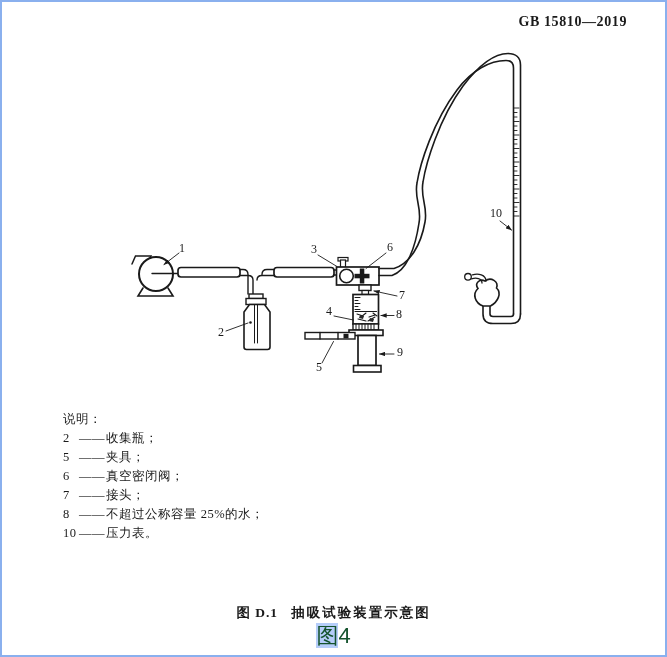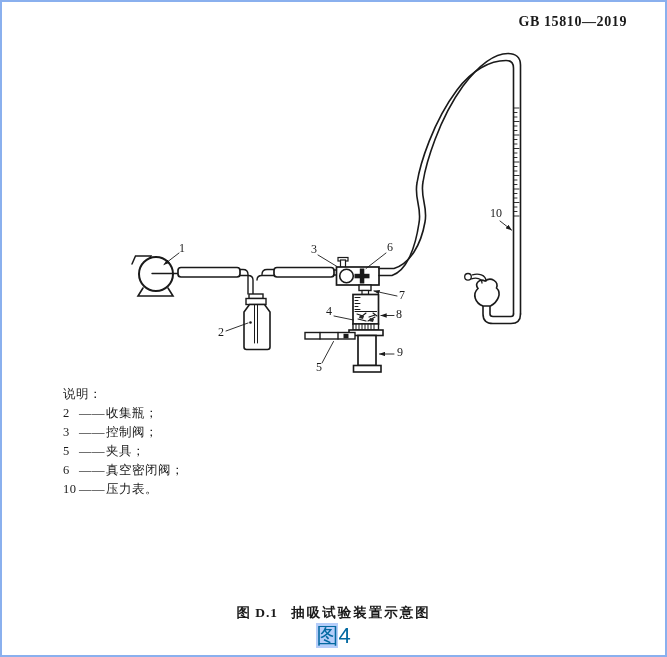--- a/index.html
+++ b/index.html
@@ -11,34 +11,34 @@
   .std-code{
     position:absolute;top:12px;right:38px;
     font-weight:bold;font-size:14px;letter-spacing:.6px;
   }
   svg.diagram{position:absolute;left:0;top:0;}
   svg.diagram .plabel{
     font-family:"Liberation Serif","DejaVu Serif",serif;
     font-size:12px;fill:#1a1a1a;text-anchor:middle;
   }
   .legend{
-    position:absolute;left:61px;top:383px;
+    position:absolute;left:61px;top:408px;
     font-size:12.5px;line-height:19px;letter-spacing:.5px;
   }
   .legend .no{display:inline-block;min-width:16px;}
   .legend .dash{margin-right:1px;}
   .caption{
     position:absolute;left:0;top:602px;width:100%;text-align:center;
     font-weight:bold;font-size:13.5px;
   }
   .caption .prefix{margin-right:13px;letter-spacing:1px;}
   .caption .title{letter-spacing:2px;}
   .figtag{
     position:absolute;left:0;top:619px;width:100%;text-align:center;
-    font-size:22px;color:#0369a1;
+    font-size:22px;color:#14532d;
     font-family:"Liberation Sans","DejaVu Sans",sans-serif;
   }
   .figtag .hl{background:#b5cdf9;}
 </style>
 </head>
 <body>
 
 <div class="page">
 
   <div class="std-code">GB 15810—2019</div>
@@ -188,23 +188,24 @@
       <text class="plabel" x="400" y="297">7</text>
       <text class="plabel" x="397" y="316">8</text>
       <text class="plabel" x="398" y="354">9</text>
       <text class="plabel" x="494" y="215">10</text>
     </g>
   </svg>
 
   <div class="legend">
     <div>说明：</div>
     <div class="row"><span class="no">2</span><span class="dash">——</span><span>收集瓶；</span></div>
-    <div class="row"><span class="no">3</span><span class="dash">——</span><span>控制阀；</span></div>
     <div class="row"><span class="no">5</span><span class="dash">——</span><span>夹具；</span></div>
     <div class="row"><span class="no">6</span><span class="dash">——</span><span>真空密闭阀；</span></div>
+    <div class="row"><span class="no">7</span><span class="dash">——</span><span>接头；</span></div>
+    <div class="row"><span class="no">8</span><span class="dash">——</span><span>不超过公称容量 25%的水；</span></div>
     <div class="row"><span class="no">10</span><span class="dash">——</span><span>压力表。</span></div>
   </div>
 
   <div class="caption">
     <span class="prefix">图 D.1</span><span class="title">抽吸试验装置示意图</span>
   </div>
 
   <div class="figtag">
     <span class="hl">图</span><span>4</span>
   </div>

